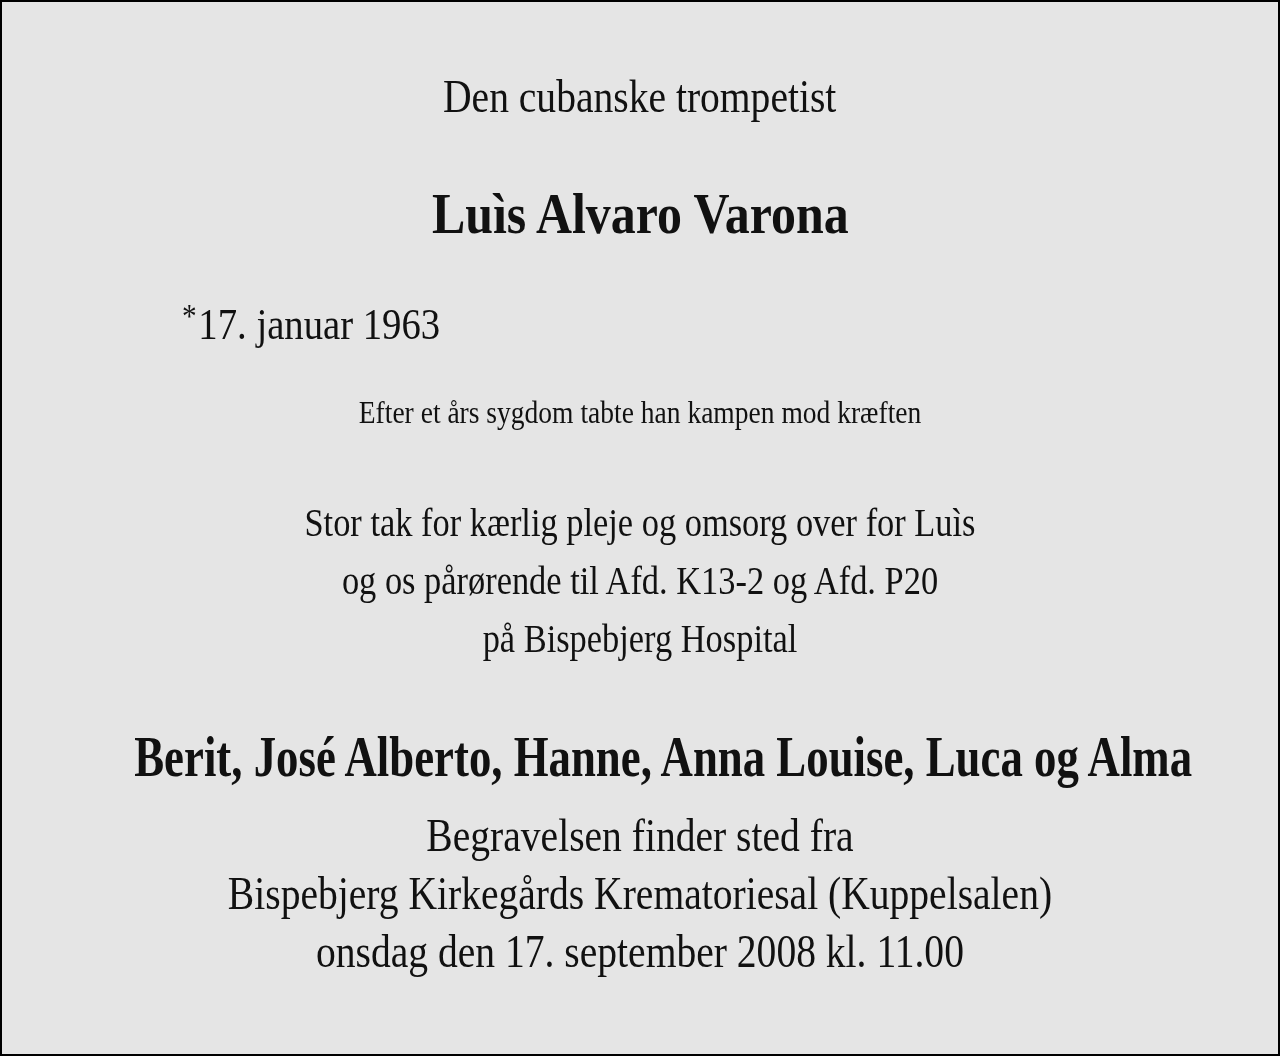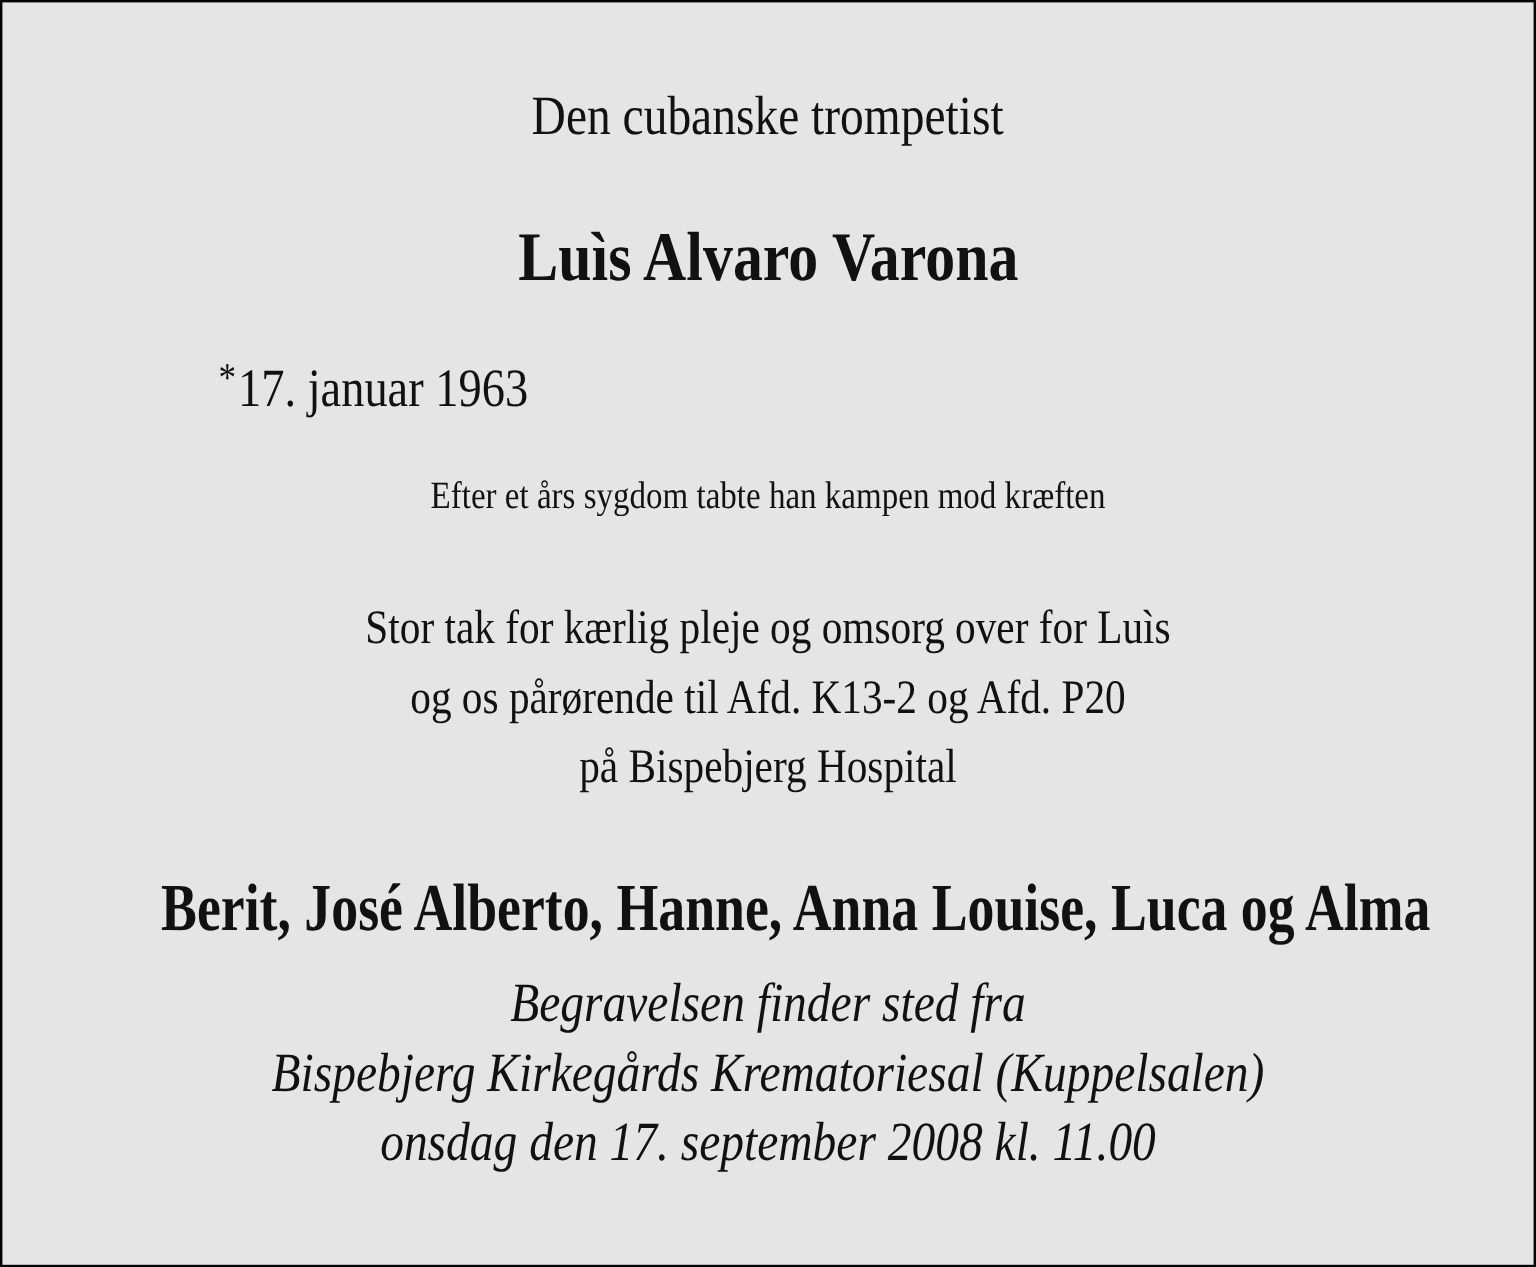--- a/index.html
+++ b/index.html
@@ -26,21 +26,21 @@
     .dates .death { position: absolute; left: 638px; top: 0; }
     .dates .cond { transform: scaleX(0.86); transform-origin: left center; }
     .sym { font-size: 34px; vertical-align: 12px; margin-right: 2px; }
     .death .sym { font-size: 40px; vertical-align: 3px; }
     .illness { top: 392px; font-size: 32px; }
     .illness .cond { transform: scaleX(0.86); }
     .thanks { top: 492px; font-size: 40px; line-height: 58px; }
     .thanks .cond { transform: scaleX(0.86); display: block; }
     .family { top: 707px; font-size: 56px; font-weight: bold; margin-top: 16px; }
     .family .cond { transform: scaleX(0.80); }
-    .funeral { top: 805px; font-size: 46px; line-height: 58px; font-style: italic; }
+    .funeral { top: 805px; font-size: 46px; line-height: 58px; }
     .funeral .cond { transform: scaleX(0.86); display: block; }
   </style>
 </head>
 <body>
 
 <div class="frame">
 
   <div class="line intro">
     <span class="cond">Den cubanske trompetist</span>
   </div>

